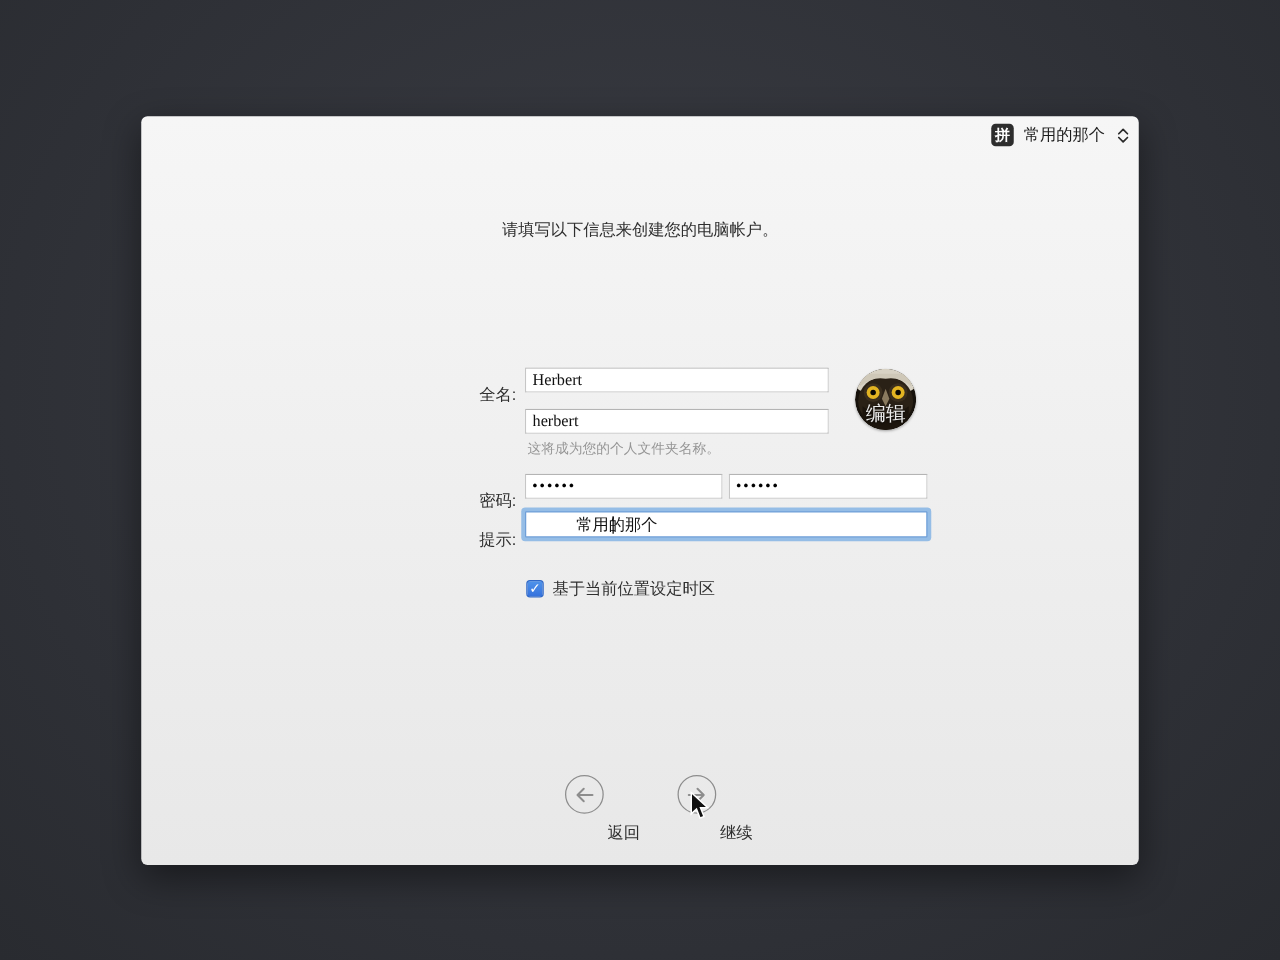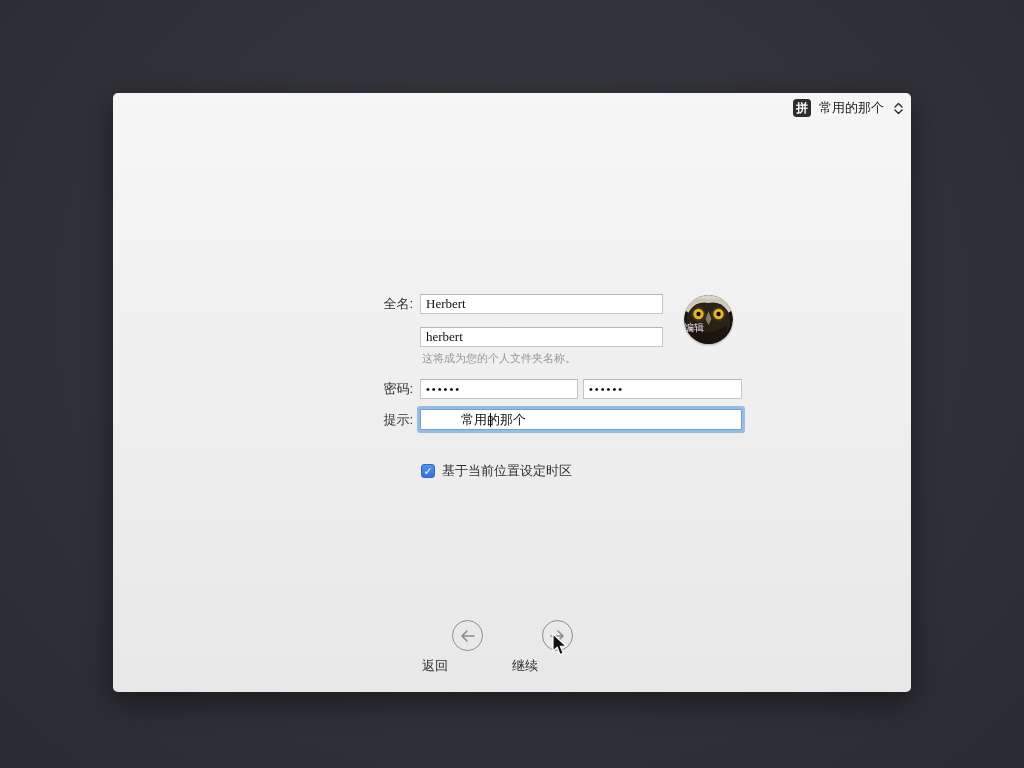--- a/index.html
+++ b/index.html
@@ -45,20 +45,21 @@
     position: absolute; top: 82px; left: 0; width: 100%;
     text-align: center;
     font-size: 13px; color: #2e2e2e; font-weight: 500;
   }
 
   .flabel {
     position: absolute; left: 60px; width: 240px;
     text-align: right;
     font-size: 13px; color: #2f2f2f;
     line-height: 20px;
+    margin-top: 12px;
   }
   .tfield {
     position: absolute;
     height: 20px;
     border: 1px solid #c6c6c6;
     border-top-color: #b4b4b4;
     background: #fff;
     font-family: Liberation Serif, serif;
     font-size: 13px; color: #111;
     padding: 0 5px;
@@ -83,38 +84,38 @@
   }
 
   .avatar-wrap {
     position: absolute; left: 571px; top: 202px;
     width: 49px; height: 49px; border-radius: 50%;
     overflow: hidden; cursor: pointer;
     box-shadow: 0 1px 2px rgba(0,0,0,0.3);
   }
   .avatar-edit {
     position: absolute; left: 0; top: 26px; width: 100%;
-    text-align: left;
-    font-size: 10px; color: rgba(255,255,255,0.92);
+    text-align: center;
+    font-size: 16px; color: rgba(255,255,255,0.92);
     text-shadow: 0 1px 2px rgba(0,0,0,0.8);
     font-weight: 500;
   }
 
   .cbrow { position: absolute; left: 308px; top: 369px; display: flex; align-items: center; gap: 7px; }
   .checkbox {
     width: 14px; height: 14px;
     background: linear-gradient(#4f93ea, #3572dd);
     border: 1px solid #2f68c8;
     border-radius: 3px;
     color: #fff; font-size: 11px; line-height: 13px; text-align: center;
     font-weight: bold;
   }
   .cblabel { font-size: 13px; color: #2f2f2f; }
 
-  .navbtn { position: absolute; width: 90px; text-align: left; }
+  .navbtn { position: absolute; width: 90px; text-align: right; }
   .navbtn .circle {
     width: 31px; height: 31px; margin: 0 auto;
     border: 1.5px solid #8d8d8d; border-radius: 50%;
     display: flex; align-items: center; justify-content: center;
     background: transparent;
     cursor: pointer;
   }
   .navbtn .blabel { margin-top: 6px; font-size: 13px; color: #2f2f2f; }
 
   .cursor { position: absolute; left: 551px; top: 633px; width: 20px; height: 24px; pointer-events: none; z-index: 10; }
@@ -130,20 +131,21 @@
     <div class="ime-chevrons">
       <svg width="9" height="6" viewBox="0 0 9 6">
           <path d="M1 5 L4.5 1.5 L8 5" fill="none" stroke="#2a2a2a" stroke-width="1.4" stroke-linecap="round" stroke-linejoin="round"></path>
         </svg>
       <svg width="9" height="6" viewBox="0 0 9 6" style="margin-top:1px">
           <path d="M1 1 L4.5 4.5 L8 1" fill="none" stroke="#2a2a2a" stroke-width="1.4" stroke-linecap="round" stroke-linejoin="round"></path>
         </svg>
     </div>
   </div>
 
+  <div class="subtitle">请填写以下信息来创建您的电脑帐户。</div>
 
   <div class="flabel" style="top:201px">全名:</div>
   <input class="tfield" style="left: 307px; top: 201px; width: 243px;" value="Herbert">
 
   <input class="tfield" style="left: 307px; top: 234px; width: 243px;" value="herbert">
   <div class="hint-note">这将成为您的个人文件夹名称。</div>
 
   <div class="flabel" style="top:286px">密码:</div>
   <input class="tfield pwfield" style="left: 307px; top: 286px; width: 158px;" value="••••••">
   <input class="tfield pwfield" style="left: 470px; top: 286px; width: 159px;" value="••••••">

